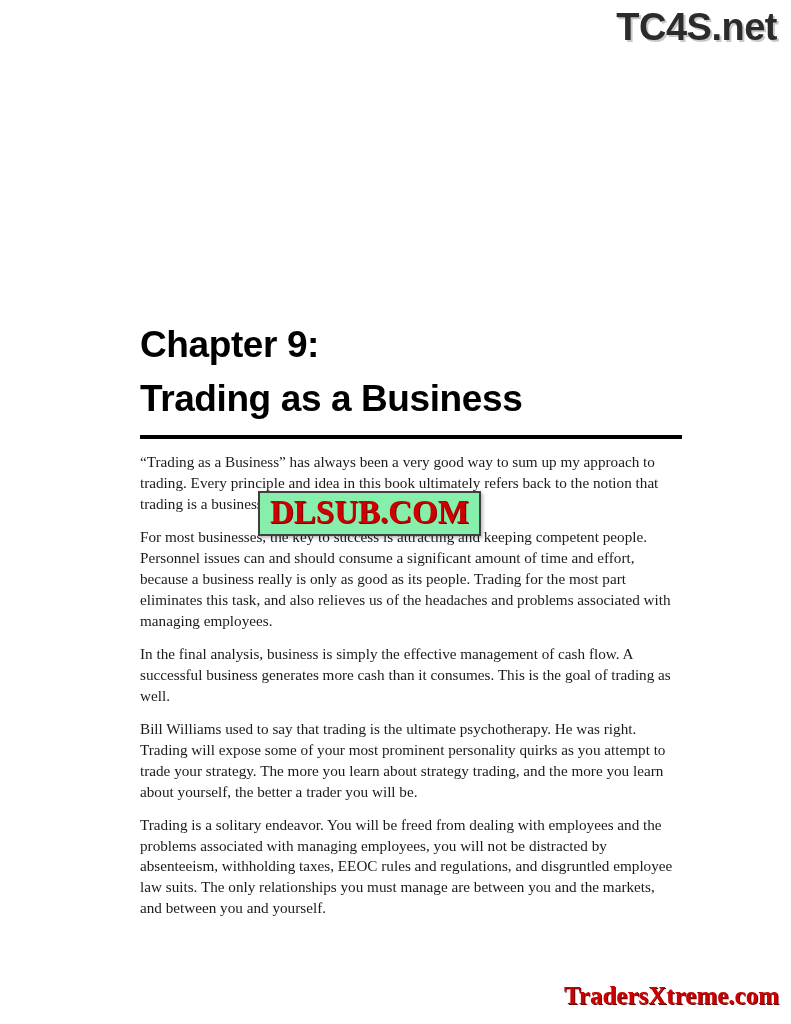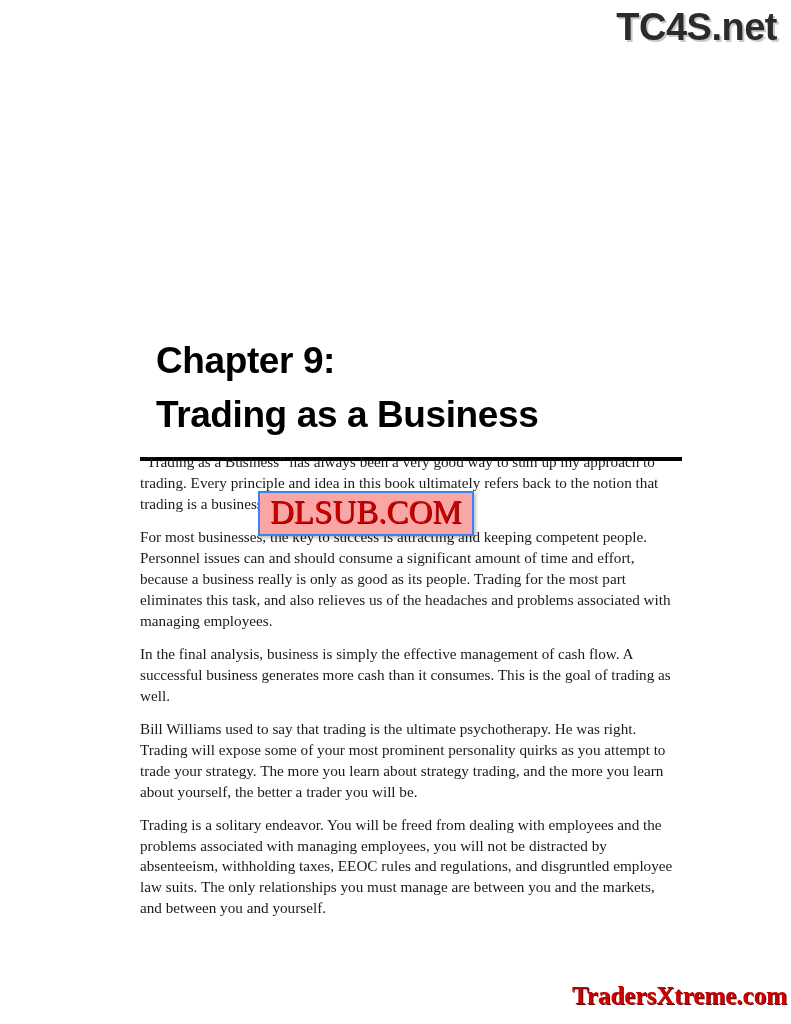--- a/index.html
+++ b/index.html
@@ -44,21 +44,21 @@
     top: 318px;
     width: 542px;
   }
   .chapter-title {
     font-family: "Liberation Sans", sans-serif;
     font-weight: bold;
     font-size: 37px;
     line-height: 1.45;
     letter-spacing: -0.4px;
     color: #000;
-    margin: 16px;
+    margin: 0;
     white-space: pre-line;
   }
   .rule {
     margin-top: 10px;
     border-top: 4px solid #000;
     width: 542px;
   }
 
   
   .body-copy {
@@ -75,37 +75,37 @@
   .body-copy p {
     margin: 0 0 12px 0;
   }
 
   
   .center-watermark {
     position: absolute;
     left: 258px;
     top: 491px;
     font-family: "Liberation Serif", serif;
-    font-weight: normal;
+    font-weight: bold;
     font-style: normal;
     font-size: 33px;
     letter-spacing: 0px;
     color: #cc0000;
-    background: #fca5a5;
-    border: 2px solid #3b82f6;
+    background: #86efac;
+    border: 2px solid #404040;
     padding: 2px 10px 4px 10px;
     box-shadow: 2px 2px 3px rgba(0,0,0,0.25);
     text-shadow: 1px 1px 0 #7a0000;
     line-height: 1.05;
   }
 
   
   .bottom-watermark {
     position: absolute;
-    right: 4px;
+    right: 12px;
     bottom: 16px;
     font-family: "Liberation Serif", serif;
     font-weight: bold;
     font-size: 25px;
     color: #cc0000;
     text-shadow: 1px 1px 0 #6e0000;
     line-height: 1;
   }
 </style>
 </head>

